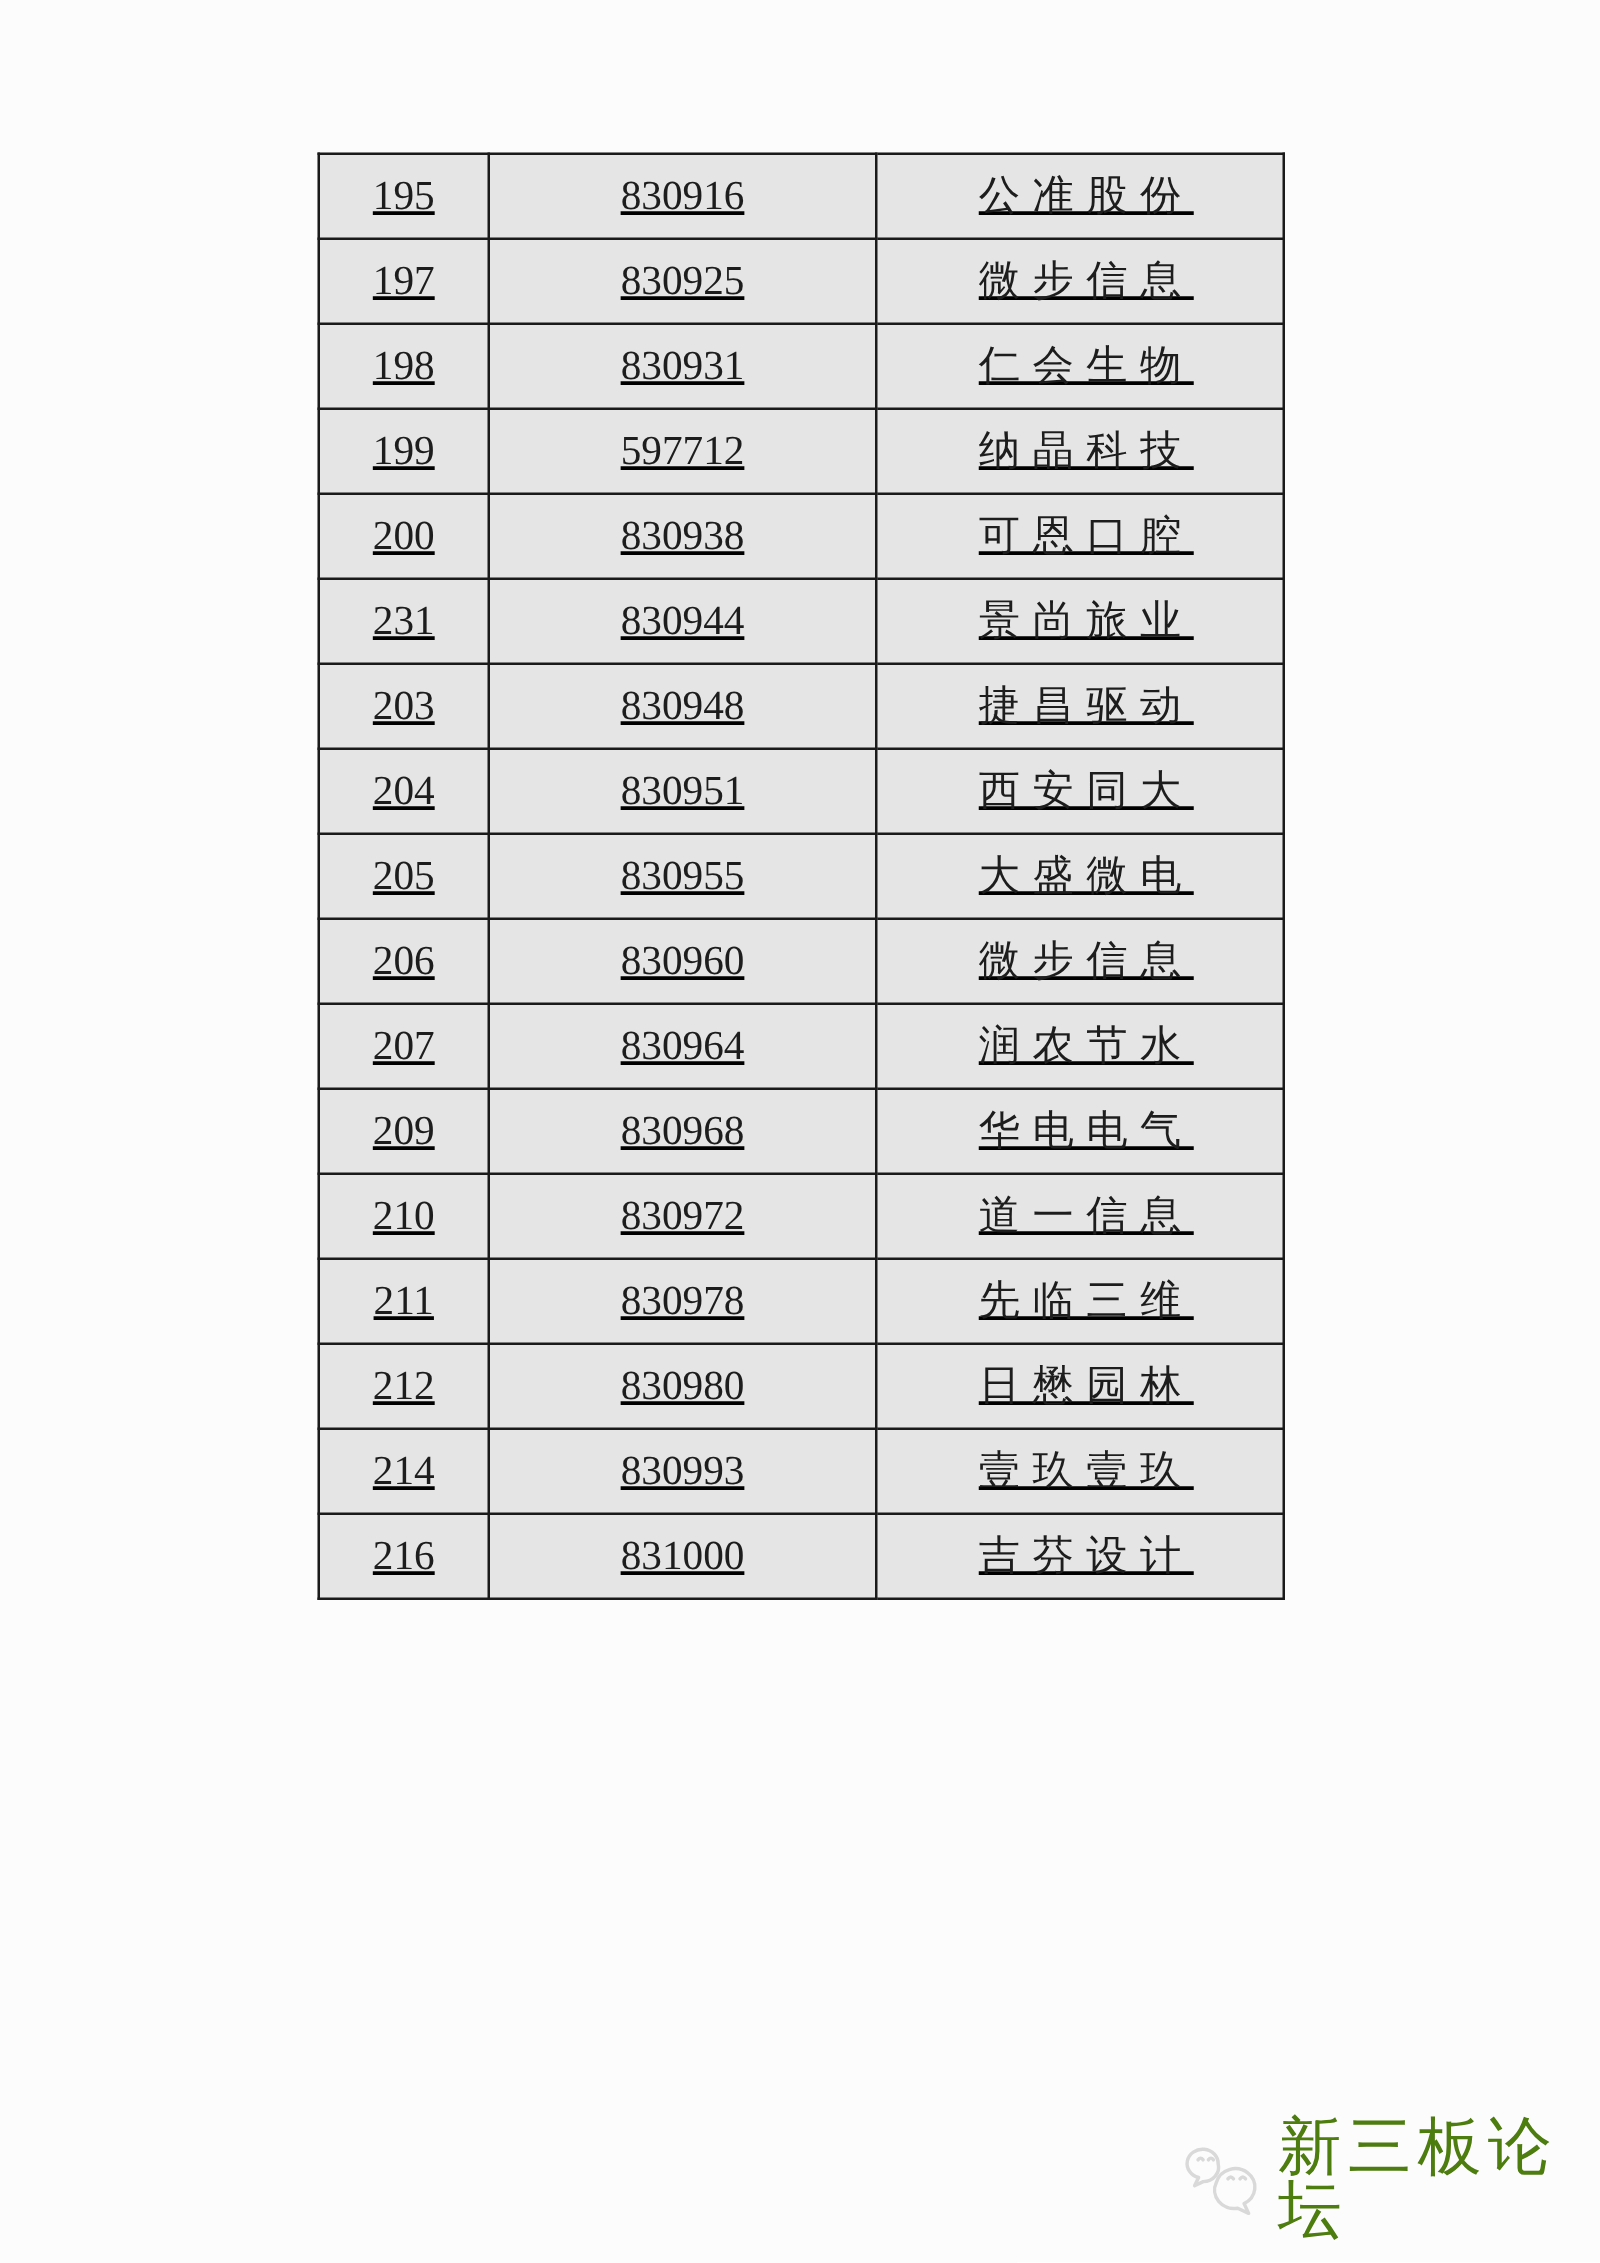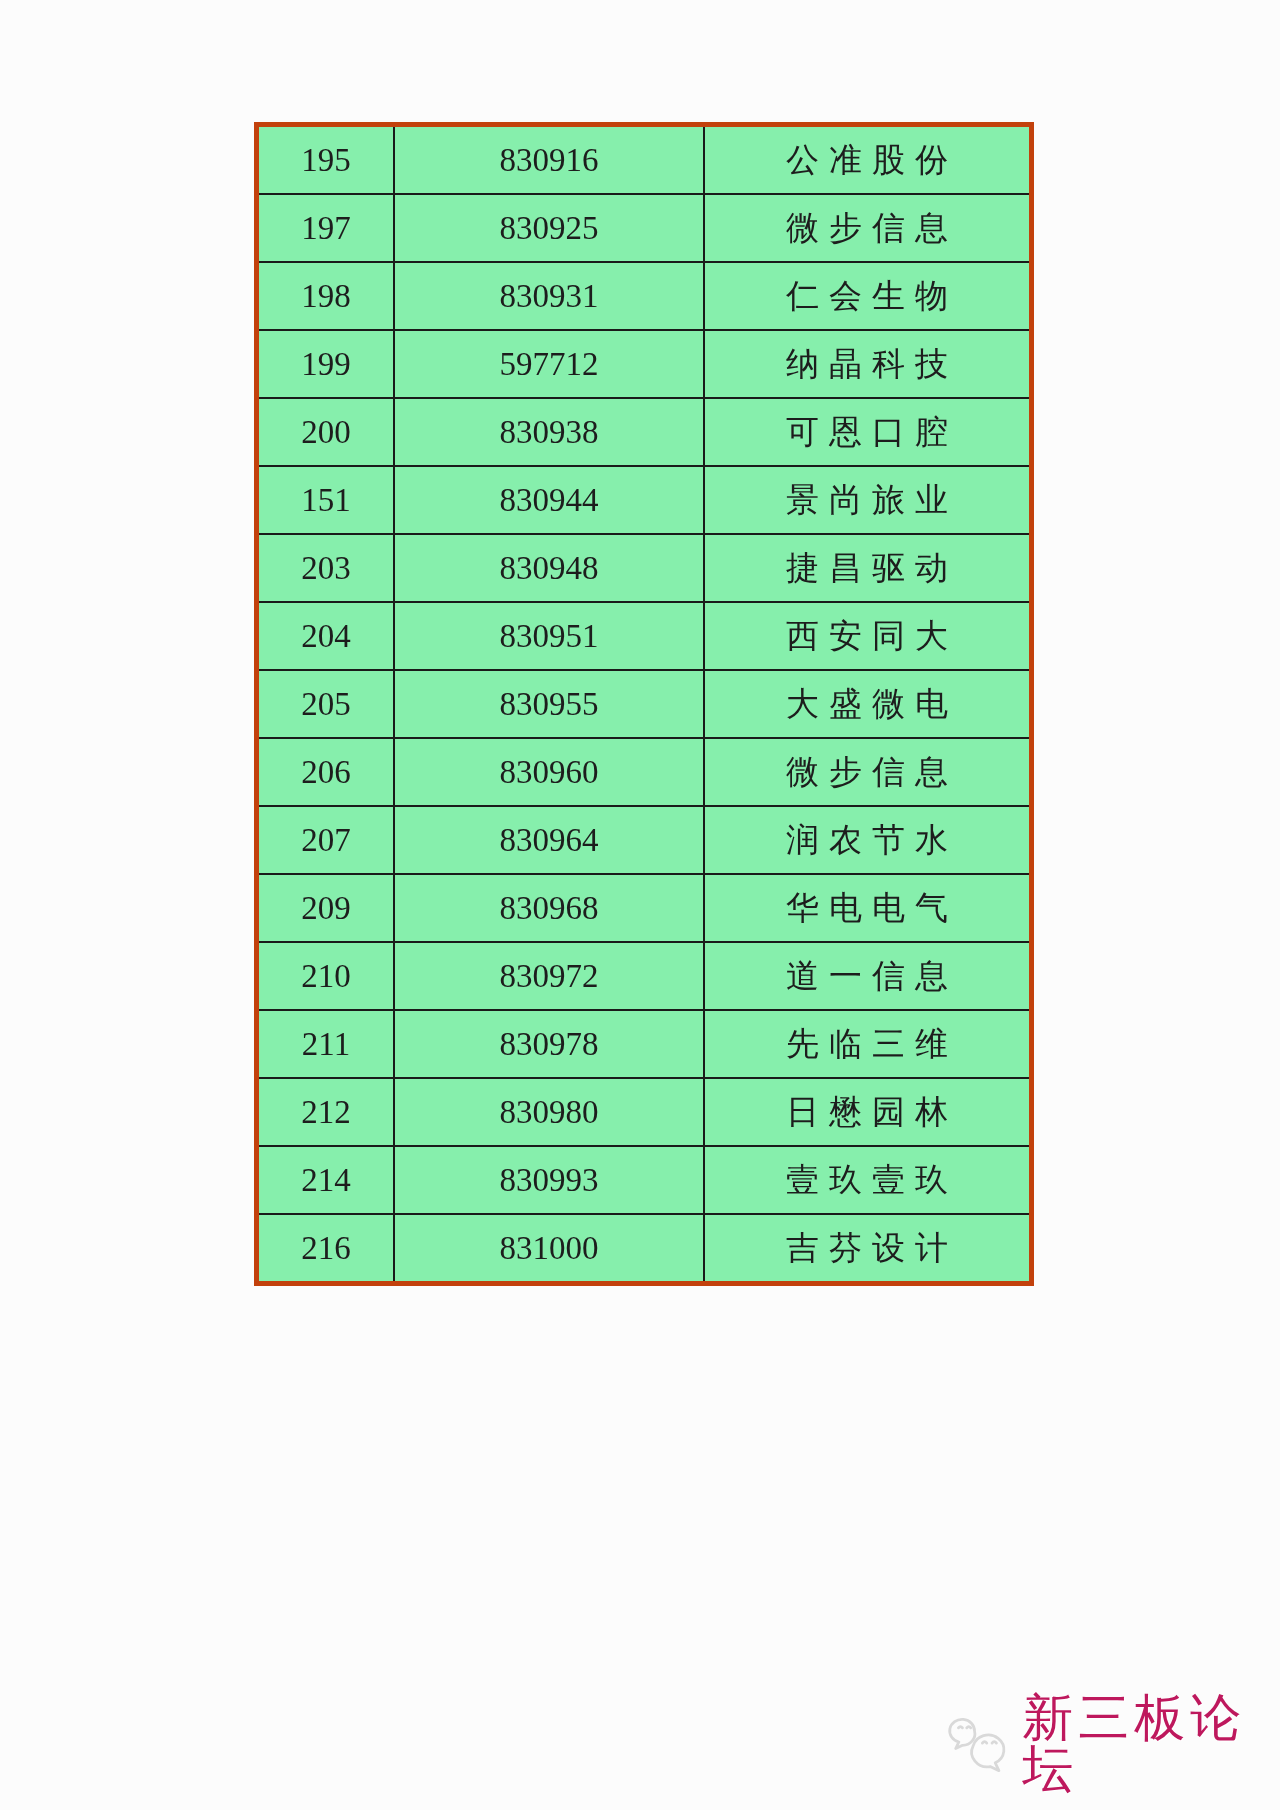--- a/index.html
+++ b/index.html
@@ -15,22 +15,23 @@
     overflow: hidden;
     font-family: "Liberation Serif", "DejaVu Serif", serif;
   }
   table.stock-table {
     position: absolute;
     left: 254px;
     top: 122px;
     width: 766px;
     border-collapse: collapse;
     table-layout: fixed;
-    background: #86efac;
-    border: 5px solid #c2410c;
+    background: #e5e5e5;
+    border: 1px solid #c2410c;
+    text-decoration: underline;
   }
   .stock-table td {
     border: 2px solid #1a1a1a;
     height: 66px;
     padding: 0;
     text-align: center;
     vertical-align: middle;
     color: #1d1d1d;
     font-size: 33px;
     line-height: 1;
@@ -94,21 +95,21 @@
           <td class="col-num">199</td>
           <td class="col-code">597712</td>
           <td class="col-name">纳晶科技</td>
         </tr>
         <tr>
           <td class="col-num">200</td>
           <td class="col-code">830938</td>
           <td class="col-name">可恩口腔</td>
         </tr>
         <tr>
-          <td class="col-num">151</td>
+          <td class="col-num">231</td>
           <td class="col-code">830944</td>
           <td class="col-name">景尚旅业</td>
         </tr>
         <tr>
           <td class="col-num">203</td>
           <td class="col-code">830948</td>
           <td class="col-name">捷昌驱动</td>
         </tr>
         <tr>
           <td class="col-num">204</td>
@@ -169,16 +170,16 @@
 
         <path d="M31 17 a13.5 12.5 0 1 0 -17 11.8 l -3.5 7.2 l 7.5 -3.6 a13.5 12.5 0 0 0 13 -15.4"></path>
         <path d="M13.5 13.5 q 2.2 -3 4.4 0"></path>
         <path d="M22.5 13.5 q 2.2 -3 4.4 0"></path>
 
         <path d="M29.5 33 a17 16 0 1 1 24 18.5 l 4 8.5 l -9.5 -4.5 a17 16 0 0 1 -18.5 -22.5"></path>
         <path d="M39.5 30 q 2.4 -3.2 4.8 0"></path>
         <path d="M50 30 q 2.4 -3.2 4.8 0"></path>
       </g>
     </svg>
-    <span class="wm-text" style="color: #be185d;">新三板论坛</span>
+    <span class="wm-text" style="color: #4d7c0f;">新三板论坛</span>
   </div>
 
 </div>
 
 </body></html>

